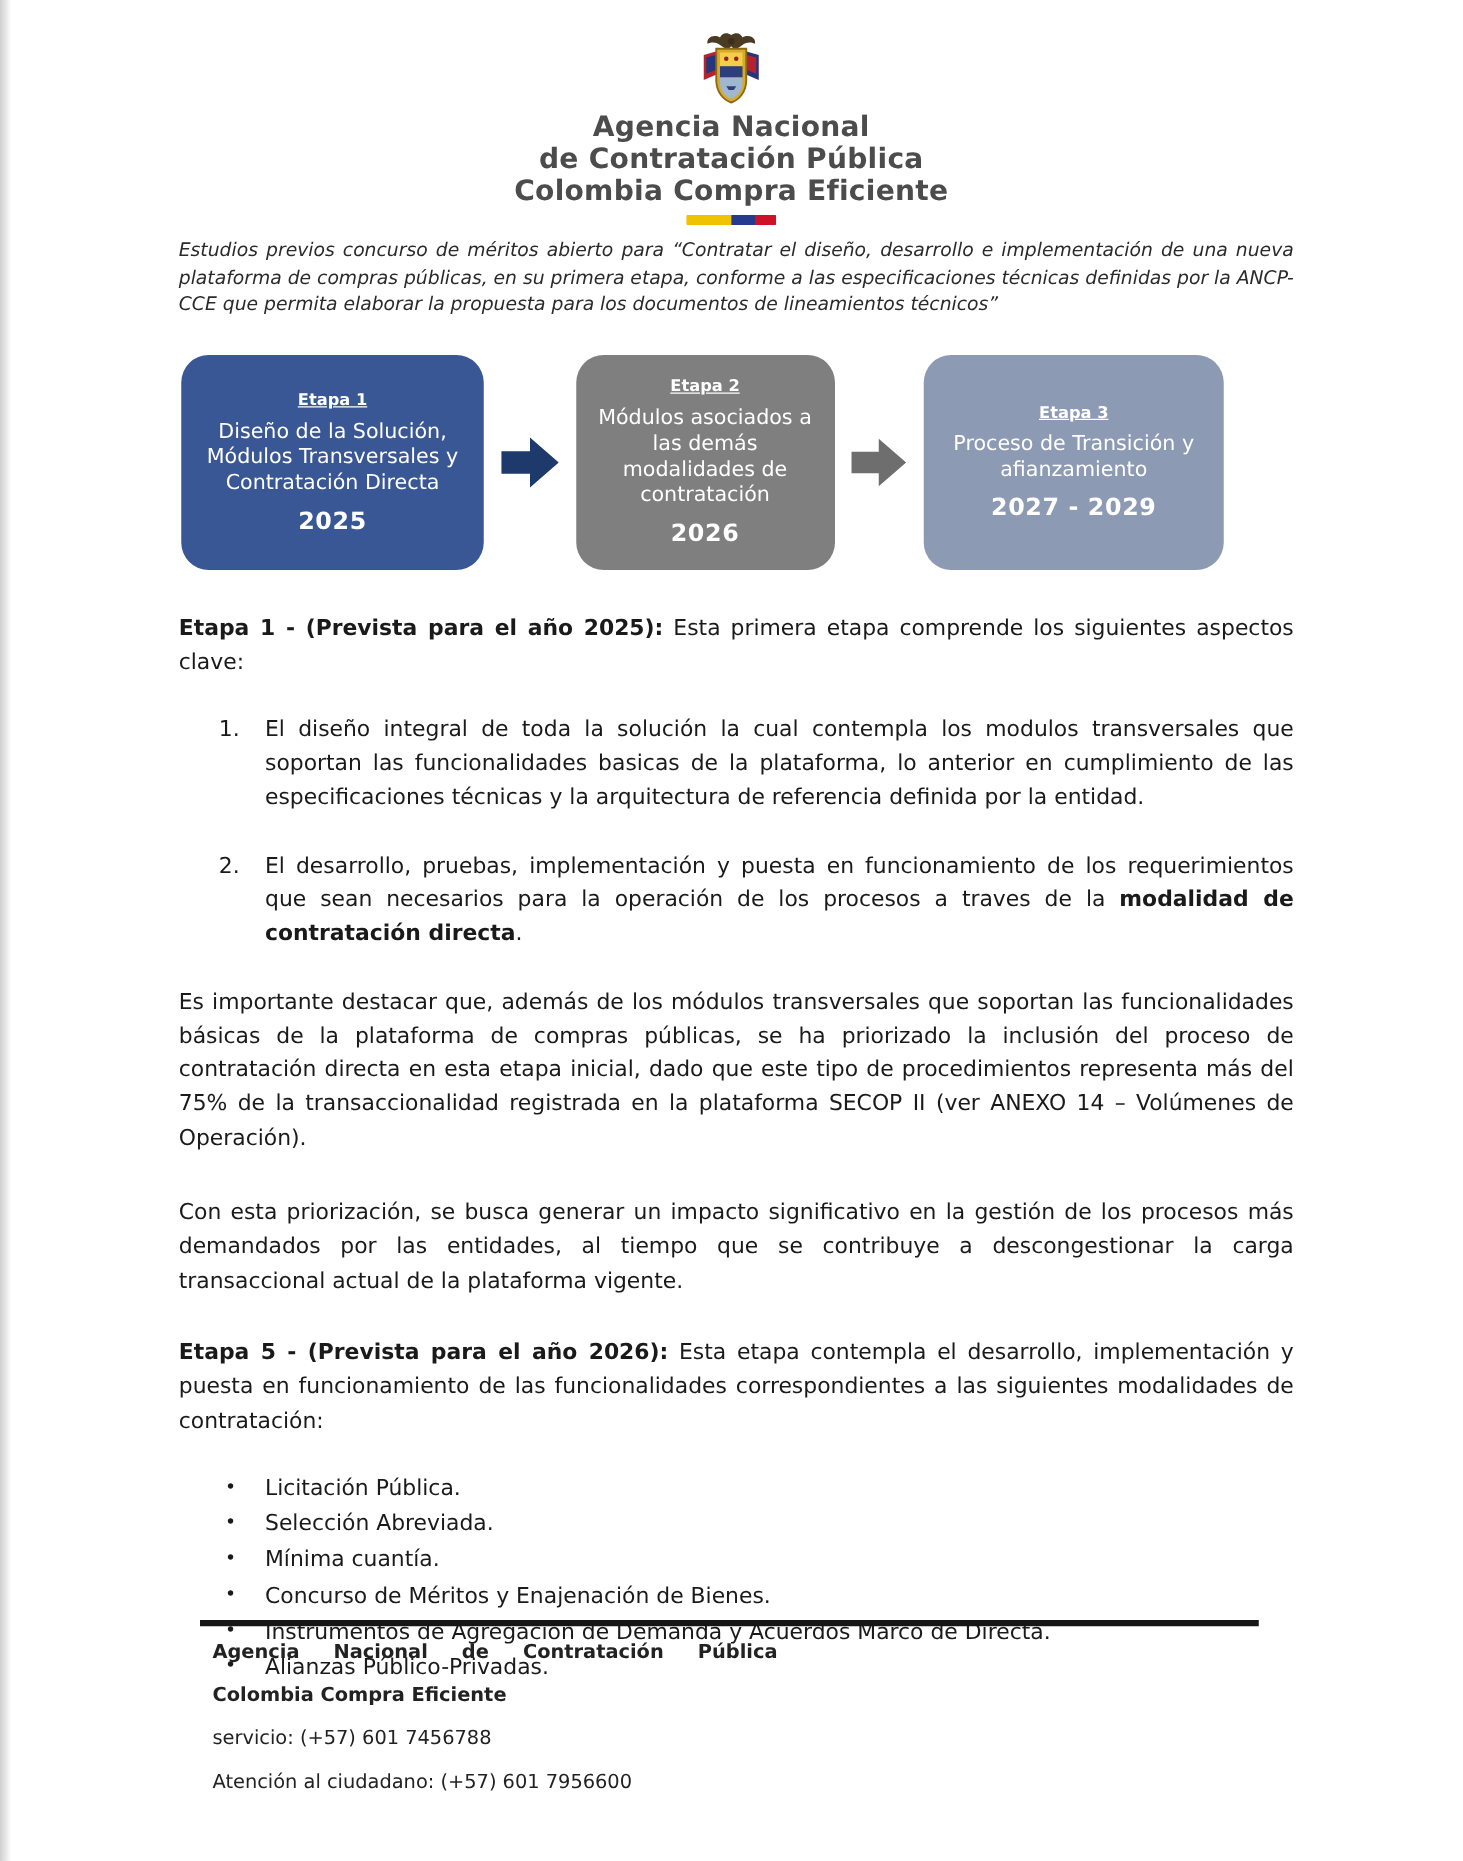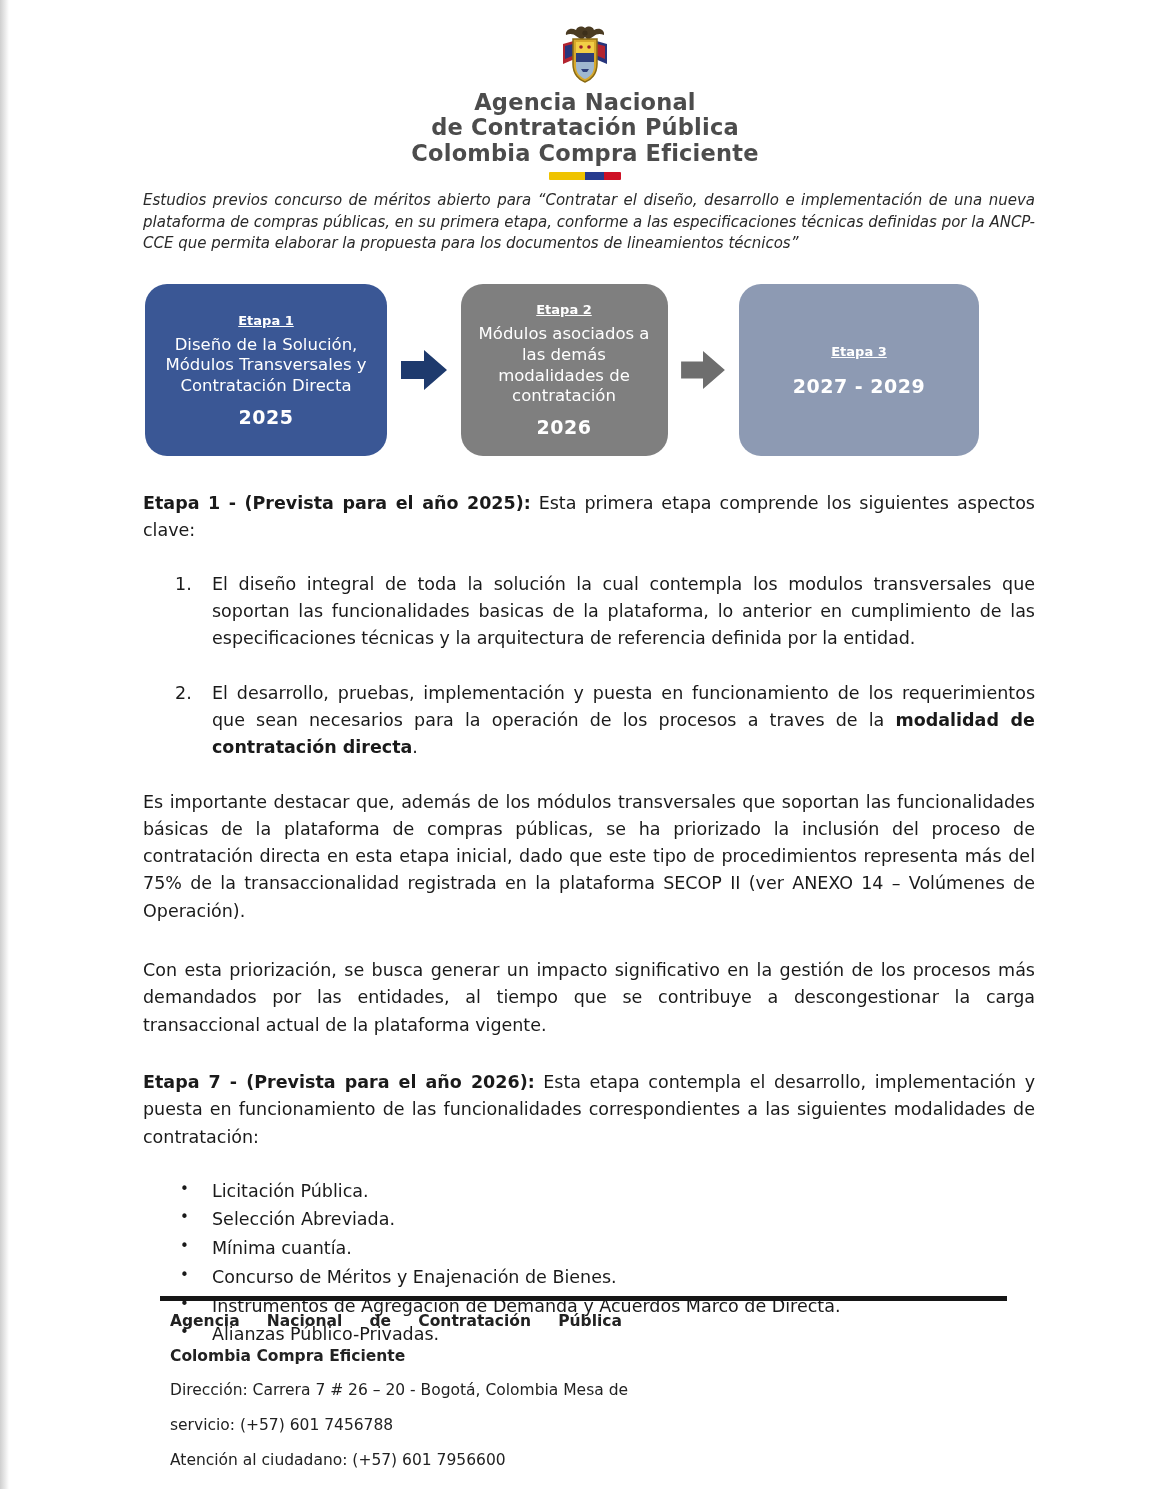--- a/index.html
+++ b/index.html
@@ -163,20 +163,21 @@
     </div>
 
     <div class="arrow-wrap">
       <svg width="44" height="40" viewBox="0 0 46 42">
         <polygon points="0,12 23,12 23,1 46,21 23,41 23,30 0,30" fill="#6E6E6E"></polygon>
       </svg>
     </div>
 
     <div class="stage-box stage-3" style="background: rgb(141, 154, 179);">
       <div class="stage-title">Etapa 3</div>
+      <div class="stage-body">Proceso de Transición y afianzamiento</div>
       <div class="stage-year">2027 - 2029</div>
     </div>
   </div>
 
   <div class="doc-body">
 
     <p><strong class="para-head">Etapa 1 - (Prevista para el año 2025):</strong><span> Esta primera etapa comprende los siguientes aspectos clave:</span></p>
 
     <ol class="num-list">
       <li>
@@ -186,21 +187,21 @@
       <li>
         <span class="marker">2.</span>
         <div class="li-text"><span>El desarrollo, pruebas, implementación y puesta en funcionamiento de los requerimientos que sean necesarios para la operación de los procesos a traves de la </span><strong>modalidad de contratación directa</strong><span>.</span></div>
       </li>
     </ol>
 
     <p>Es importante destacar que, además de los módulos transversales que soportan las funcionalidades básicas de la plataforma de compras públicas, se ha priorizado la inclusión del proceso de contratación directa en esta etapa inicial, dado que este tipo de procedimientos representa más del 75% de la transaccionalidad registrada en la plataforma SECOP II (ver ANEXO 14 – Volúmenes de Operación).</p>
 
     <p style="margin-top:32px;">Con esta priorización, se busca generar un impacto significativo en la gestión de los procesos más demandados por las entidades, al tiempo que se contribuye a descongestionar la carga transaccional actual de la plataforma vigente.</p>
 
-    <p style="margin-top:30px;"><strong class="para-head">Etapa 7 - (Prevista para el año 2026):</strong><span>  Esta etapa contempla el desarrollo, implementación y puesta en funcionamiento de las funcionalidades correspondientes a las siguientes modalidades de contratación:</span></p>
+    <p style="margin-top:30px;"><strong class="para-head">Etapa 5 - (Prevista para el año 2026):</strong><span>  Esta etapa contempla el desarrollo, implementación y puesta en funcionamiento de las funcionalidades correspondientes a las siguientes modalidades de contratación:</span></p>
 
     <ul class="dot-list">
       <li>
           <span class="marker">•</span>
           <span>Licitación Pública.</span>
         </li>
       <li>
           <span class="marker">•</span>
           <span>Selección Abreviada.</span>
         </li>
@@ -219,17 +220,16 @@
       <li>
           <span class="marker">•</span>
           <span>Alianzas Público-Privadas.</span>
         </li>
     </ul>
   </div>
 
   <div class="footer">
     <div class="f-line f-bold f-justify">Agencia Nacional de Contratación Pública</div>
     <div class="f-line f-bold">Colombia Compra Eficiente</div>
-    <div class="f-line">Dirección: Carrera 7 # 26 – 20 - Bogotá, Colombia Mesa de</div>
     <div class="f-line">servicio: (+57) 601 7456788</div>
     <div class="f-line">Atención al ciudadano: (+57) 601 7956600</div>
   </div>
 </div>
 
 </body></html>

